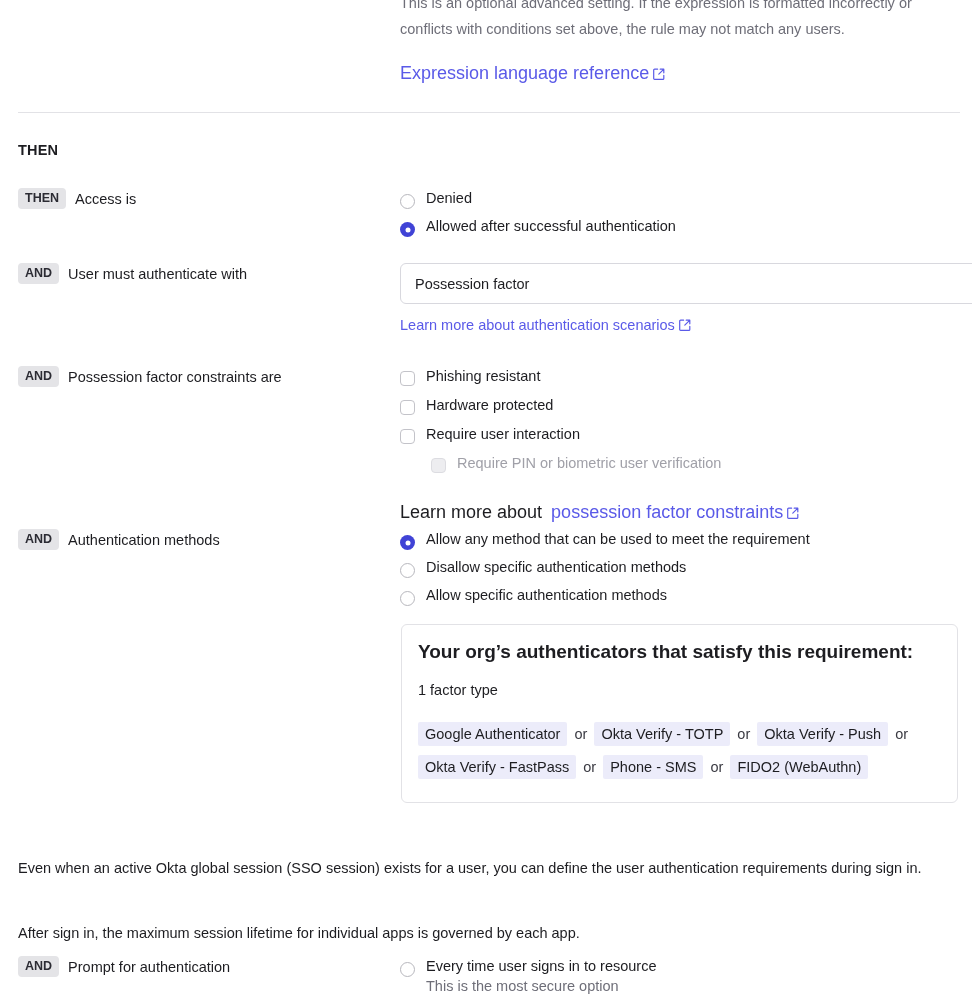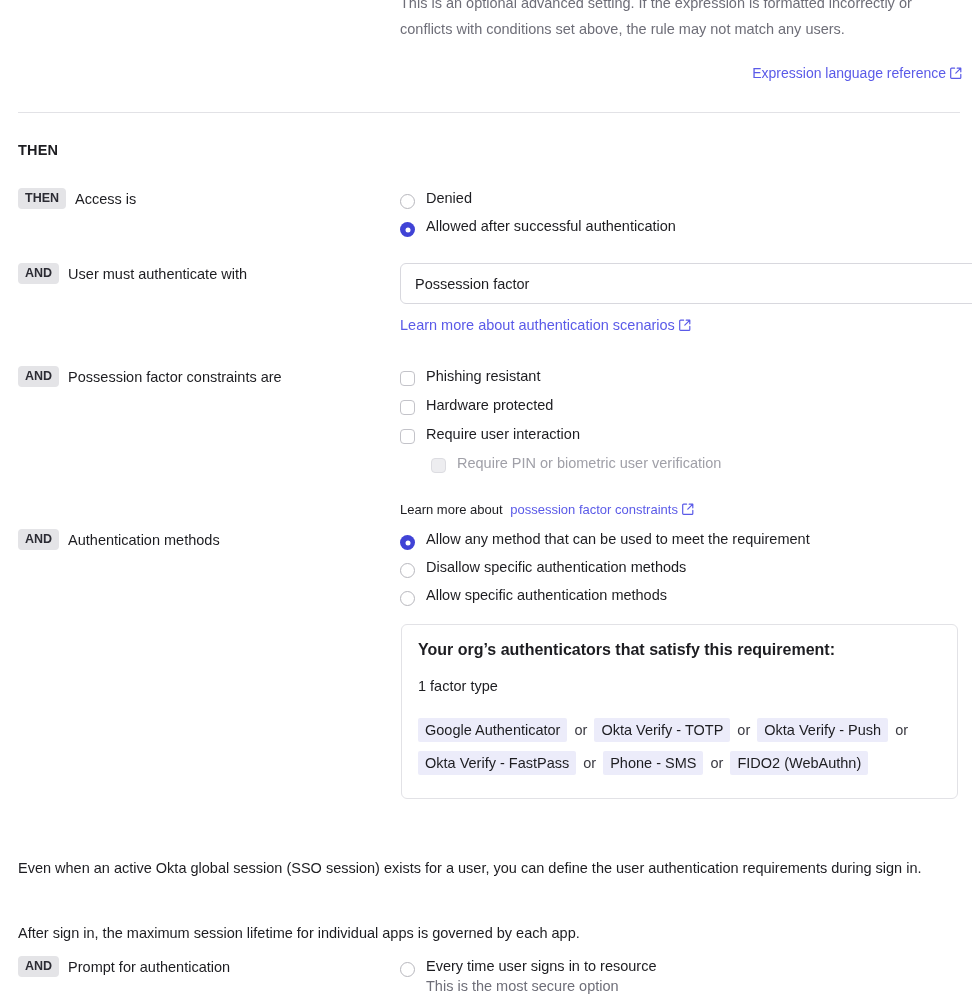--- a/index.html
+++ b/index.html
@@ -13,21 +13,21 @@
   body { overflow: hidden; position: relative; }
 
   .page { position: relative; width: 972px; height: 999px; }
   .link    { color: #5a5ae8; text-decoration: none; cursor: pointer; }
 
   
   .top-block {
     position: absolute; left: 400px; top: -10px; width: 562px;
     font-size: 14.5px; line-height: 26px; color: #6e6e78;
   }
-  .top-link-row { margin-top: 18px; font-size: 14px; text-align: right; }
+  .top-link-row { margin-top: 18px; font-size: 18px; }
 
   
   .divider {
     position: absolute; left: 18px; top: 112px;
     width: 942px; height: 1px; background: #e2e2e6;
   }
 
   
   .section-title {
     position: absolute; left: 18px;
@@ -124,21 +124,21 @@
   }
 
   
   .panel {
     position: absolute; left: 401px; top: 624px;
     width: 557px;
     border: 1px solid #e2e2e6; border-radius: 6px;
     background: #fff;
     padding: 16px 16px 18px 16px;
   }
-  .panel-title { font-size: 16px; font-weight: bold; color: #1d1d21; }
+  .panel-title { font-size: 19px; font-weight: bold; color: #1d1d21; }
   .panel-sub { font-size: 14.5px; color: #1d1d21; margin-top: 19px; }
   .chips {
     margin-top: 20px;
     font-size: 14.5px; color: #3a3a42;
     line-height: 33px;
   }
   .chip {
     background: #ececfa; color: #1d1d21;
     border-radius: 2px;
     padding: 4px 7px;
@@ -226,21 +226,21 @@
         <span class="opt-label">Hardware protected</span>
       </div>
       <div class="cbopt">
         <span class="cbox"></span>
         <span class="opt-label">Require user interaction</span>
       </div>
       <div class="cbopt nested">
         <span class="cbox"></span>
         <span class="opt-label">Require PIN or biometric user verification</span>
       </div>
-      <div style="margin-top:28px;font-size:13px;color:#1d1d21">
+      <div style="margin-top:28px;font-size:18px;color:#1d1d21">
         <span>Learn more about</span>
         <a class="link" style="margin-left:4px">
           <span>possession factor constraints</span><span class="extlink"><svg width="12" height="12" viewBox="0 0 12 12" fill="none">
                 <path d="M4.6 1.2H1.6a.9.9 0 0 0-.9.9v8.3a.9.9 0 0 0 .9.9h8.3a.9.9 0 0 0 .9-.9v-3" stroke="#5a5ae8" stroke-width="1.2" stroke-linecap="round"></path>
                 <path d="M7.2 1.2h3.6v3.6M10.6 1.4 5.8 6.2" stroke="#5a5ae8" stroke-width="1.2" stroke-linecap="round" stroke-linejoin="round"></path>
               </svg></span>
         </a>
       </div>
     </div>
   </div>

